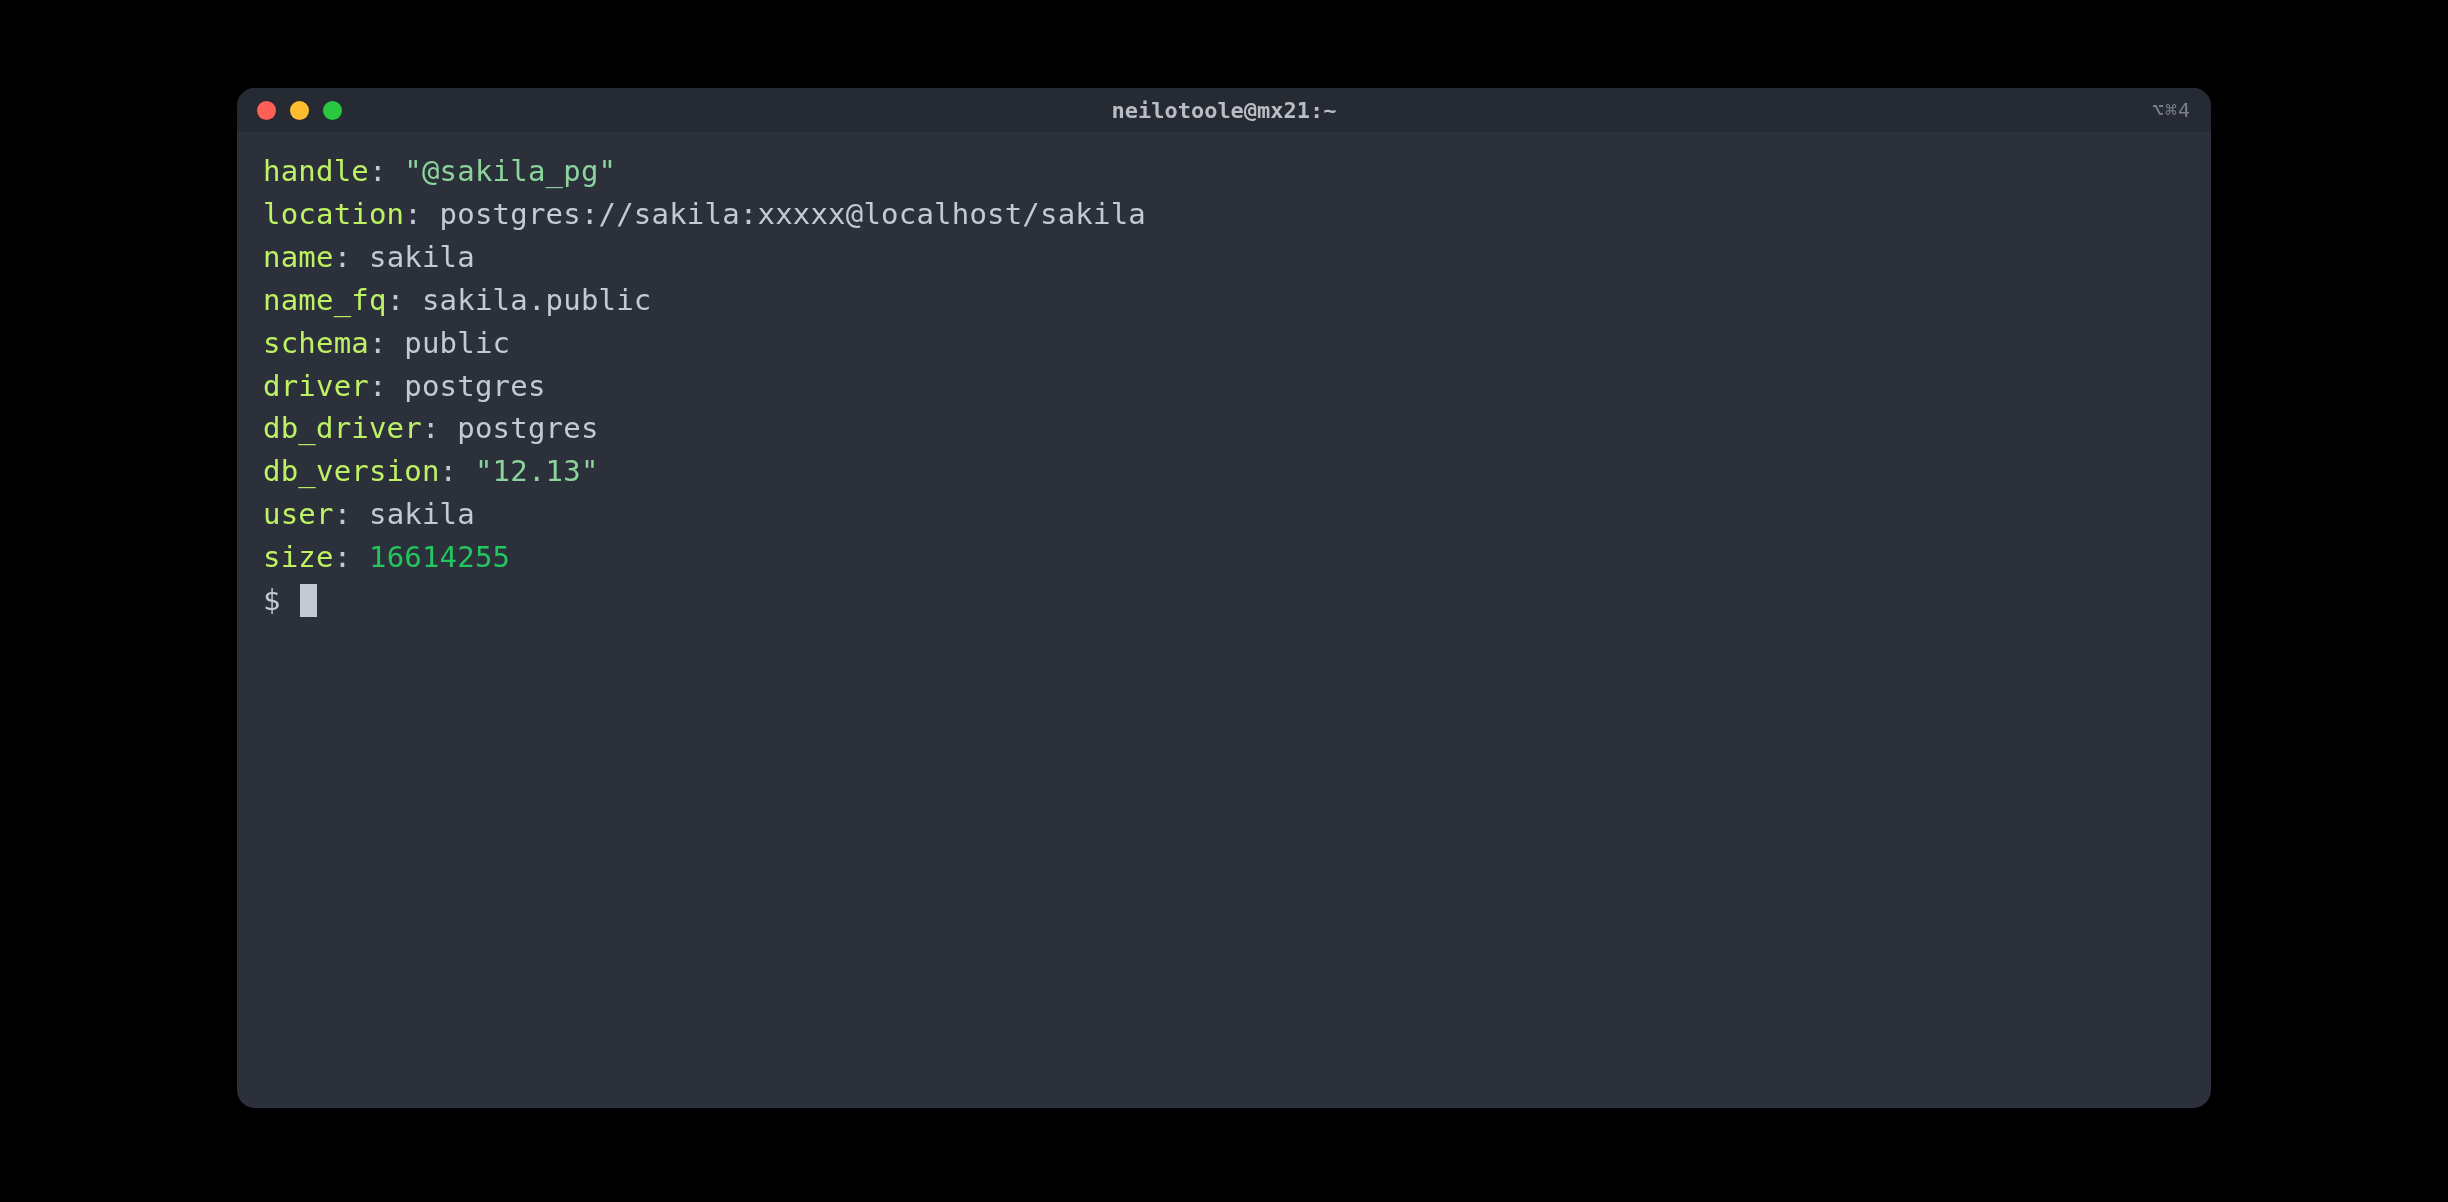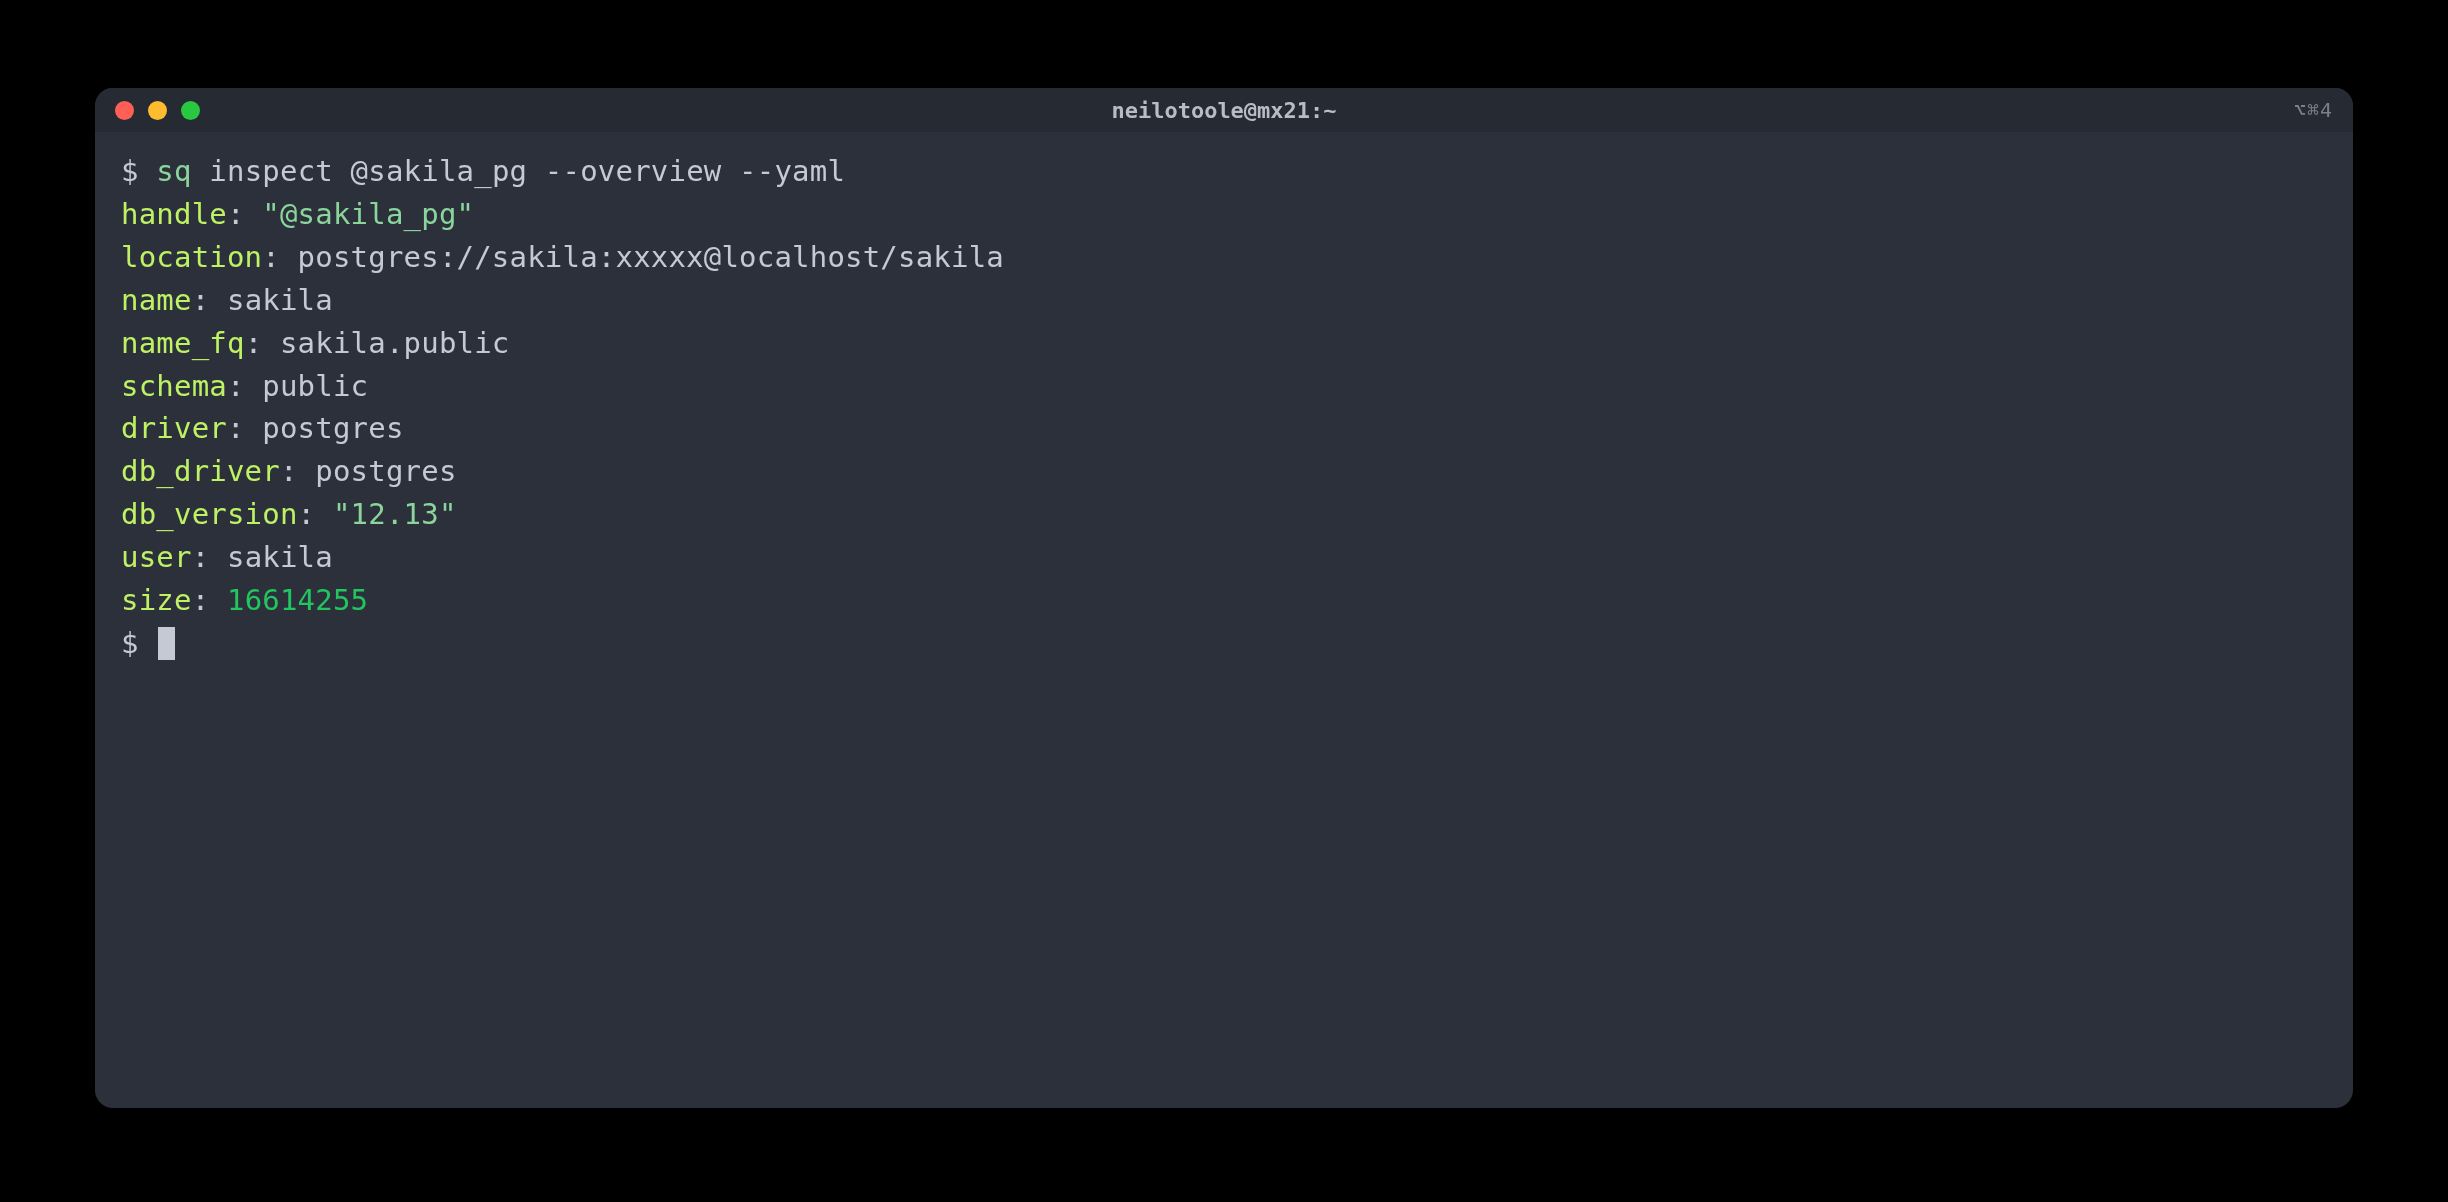--- a/index.html
+++ b/index.html
@@ -13,21 +13,21 @@
       width: 2448px;
       height: 1202px;
       display: flex;
       align-items: flex-start;
       justify-content: center;
       padding-top: 88px;
       font-family: ui-monospace, "SF Mono", "Menlo", "Monaco", "Consolas", monospace;
     }
 
     .terminal-window {
-      width: 2258px;
+      width: 1974px;
       height: 1020px;
       background: #2b303b;
       border-radius: 18px;
       overflow: hidden;
       box-shadow: 0 30px 80px rgba(0,0,0,0.6);
     }
 
     .titlebar {
       height: 44px;
       background: #262a33;
@@ -129,21 +129,20 @@
       <div class="traffic-light red"></div>
       <div class="traffic-light yellow"></div>
       <div class="traffic-light green"></div>
     </div>
     <div class="window-title">neilotoole@mx21:~</div>
     <div class="window-right-info">⌥⌘4</div>
   </div>
 
   <div class="terminal-body">
 
-    <div class="line"><span class="prompt-symbol">$</span> <span class="cmd-name">sq</span><span class="cmd-args"> inspect @sakila_pg --overview --yaml</span></div>
 
     <div class="line"><span class="yaml-key">handle</span><span class="yaml-plain">: </span><span class="yaml-string">"@sakila_pg"</span></div>
 
     <div class="line"><span class="yaml-key">location</span><span class="yaml-plain">: </span><span class="yaml-plain">postgres://sakila:xxxxx@localhost/sakila</span></div>
 
     <div class="line"><span class="yaml-key">name</span><span class="yaml-plain">: </span><span class="yaml-plain">sakila</span></div>
 
     <div class="line"><span class="yaml-key">name_fq</span><span class="yaml-plain">: </span><span class="yaml-plain">sakila.public</span></div>
 
     <div class="line"><span class="yaml-key">schema</span><span class="yaml-plain">: </span><span class="yaml-plain">public</span></div>

